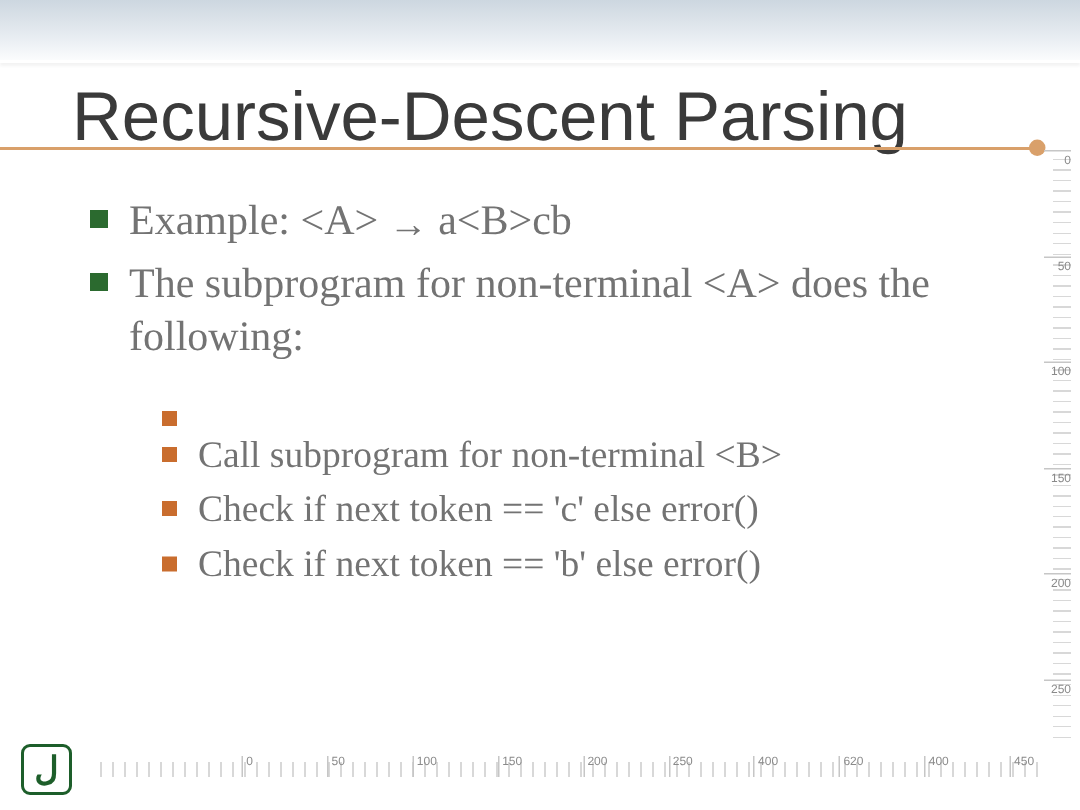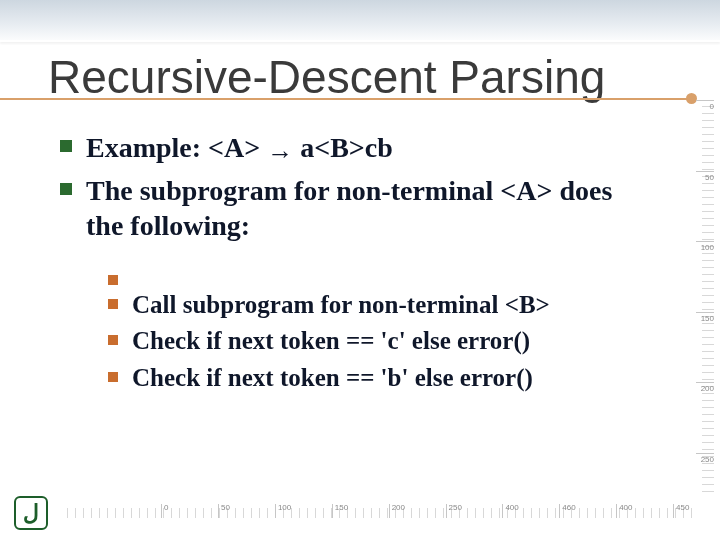--- a/index.html
+++ b/index.html
@@ -45,22 +45,21 @@
     border-radius: 50%;
     background: #d9a06a;
   }
 
   
   .content {
     position: absolute;
     top: 130px;
     left: 60px;
     width: 580px;
-    color: #0f172a;
-    font-weight: bold;
+    color: #737373;
   }
 
   .lvl1 {
     display: flex;
     align-items: flex-start;
     margin-bottom: 6px;
   }
   .lvl1 .bullet {
     width: 12px; height: 12px;
     background: #2b6a2f;
@@ -243,21 +242,21 @@
 </div>
 
 <div class="ruler-h">
   <div class="tick" style="left:16%">0</div>
   <div class="tick" style="left:25%">50</div>
   <div class="tick" style="left:34%">100</div>
   <div class="tick" style="left:43%">150</div>
   <div class="tick" style="left:52%">200</div>
   <div class="tick" style="left:61%">250</div>
   <div class="tick" style="left:70%">400</div>
-  <div class="tick" style="left:79%">460</div>
+  <div class="tick" style="left:79%">620</div>
   <div class="tick" style="left:88%">400</div>
   <div class="tick" style="left:97%">450</div>
 </div>
 
 <div class="logo">
   <div class="logo-mark">
       <span>ل</span>
     </div>
 </div>
 

